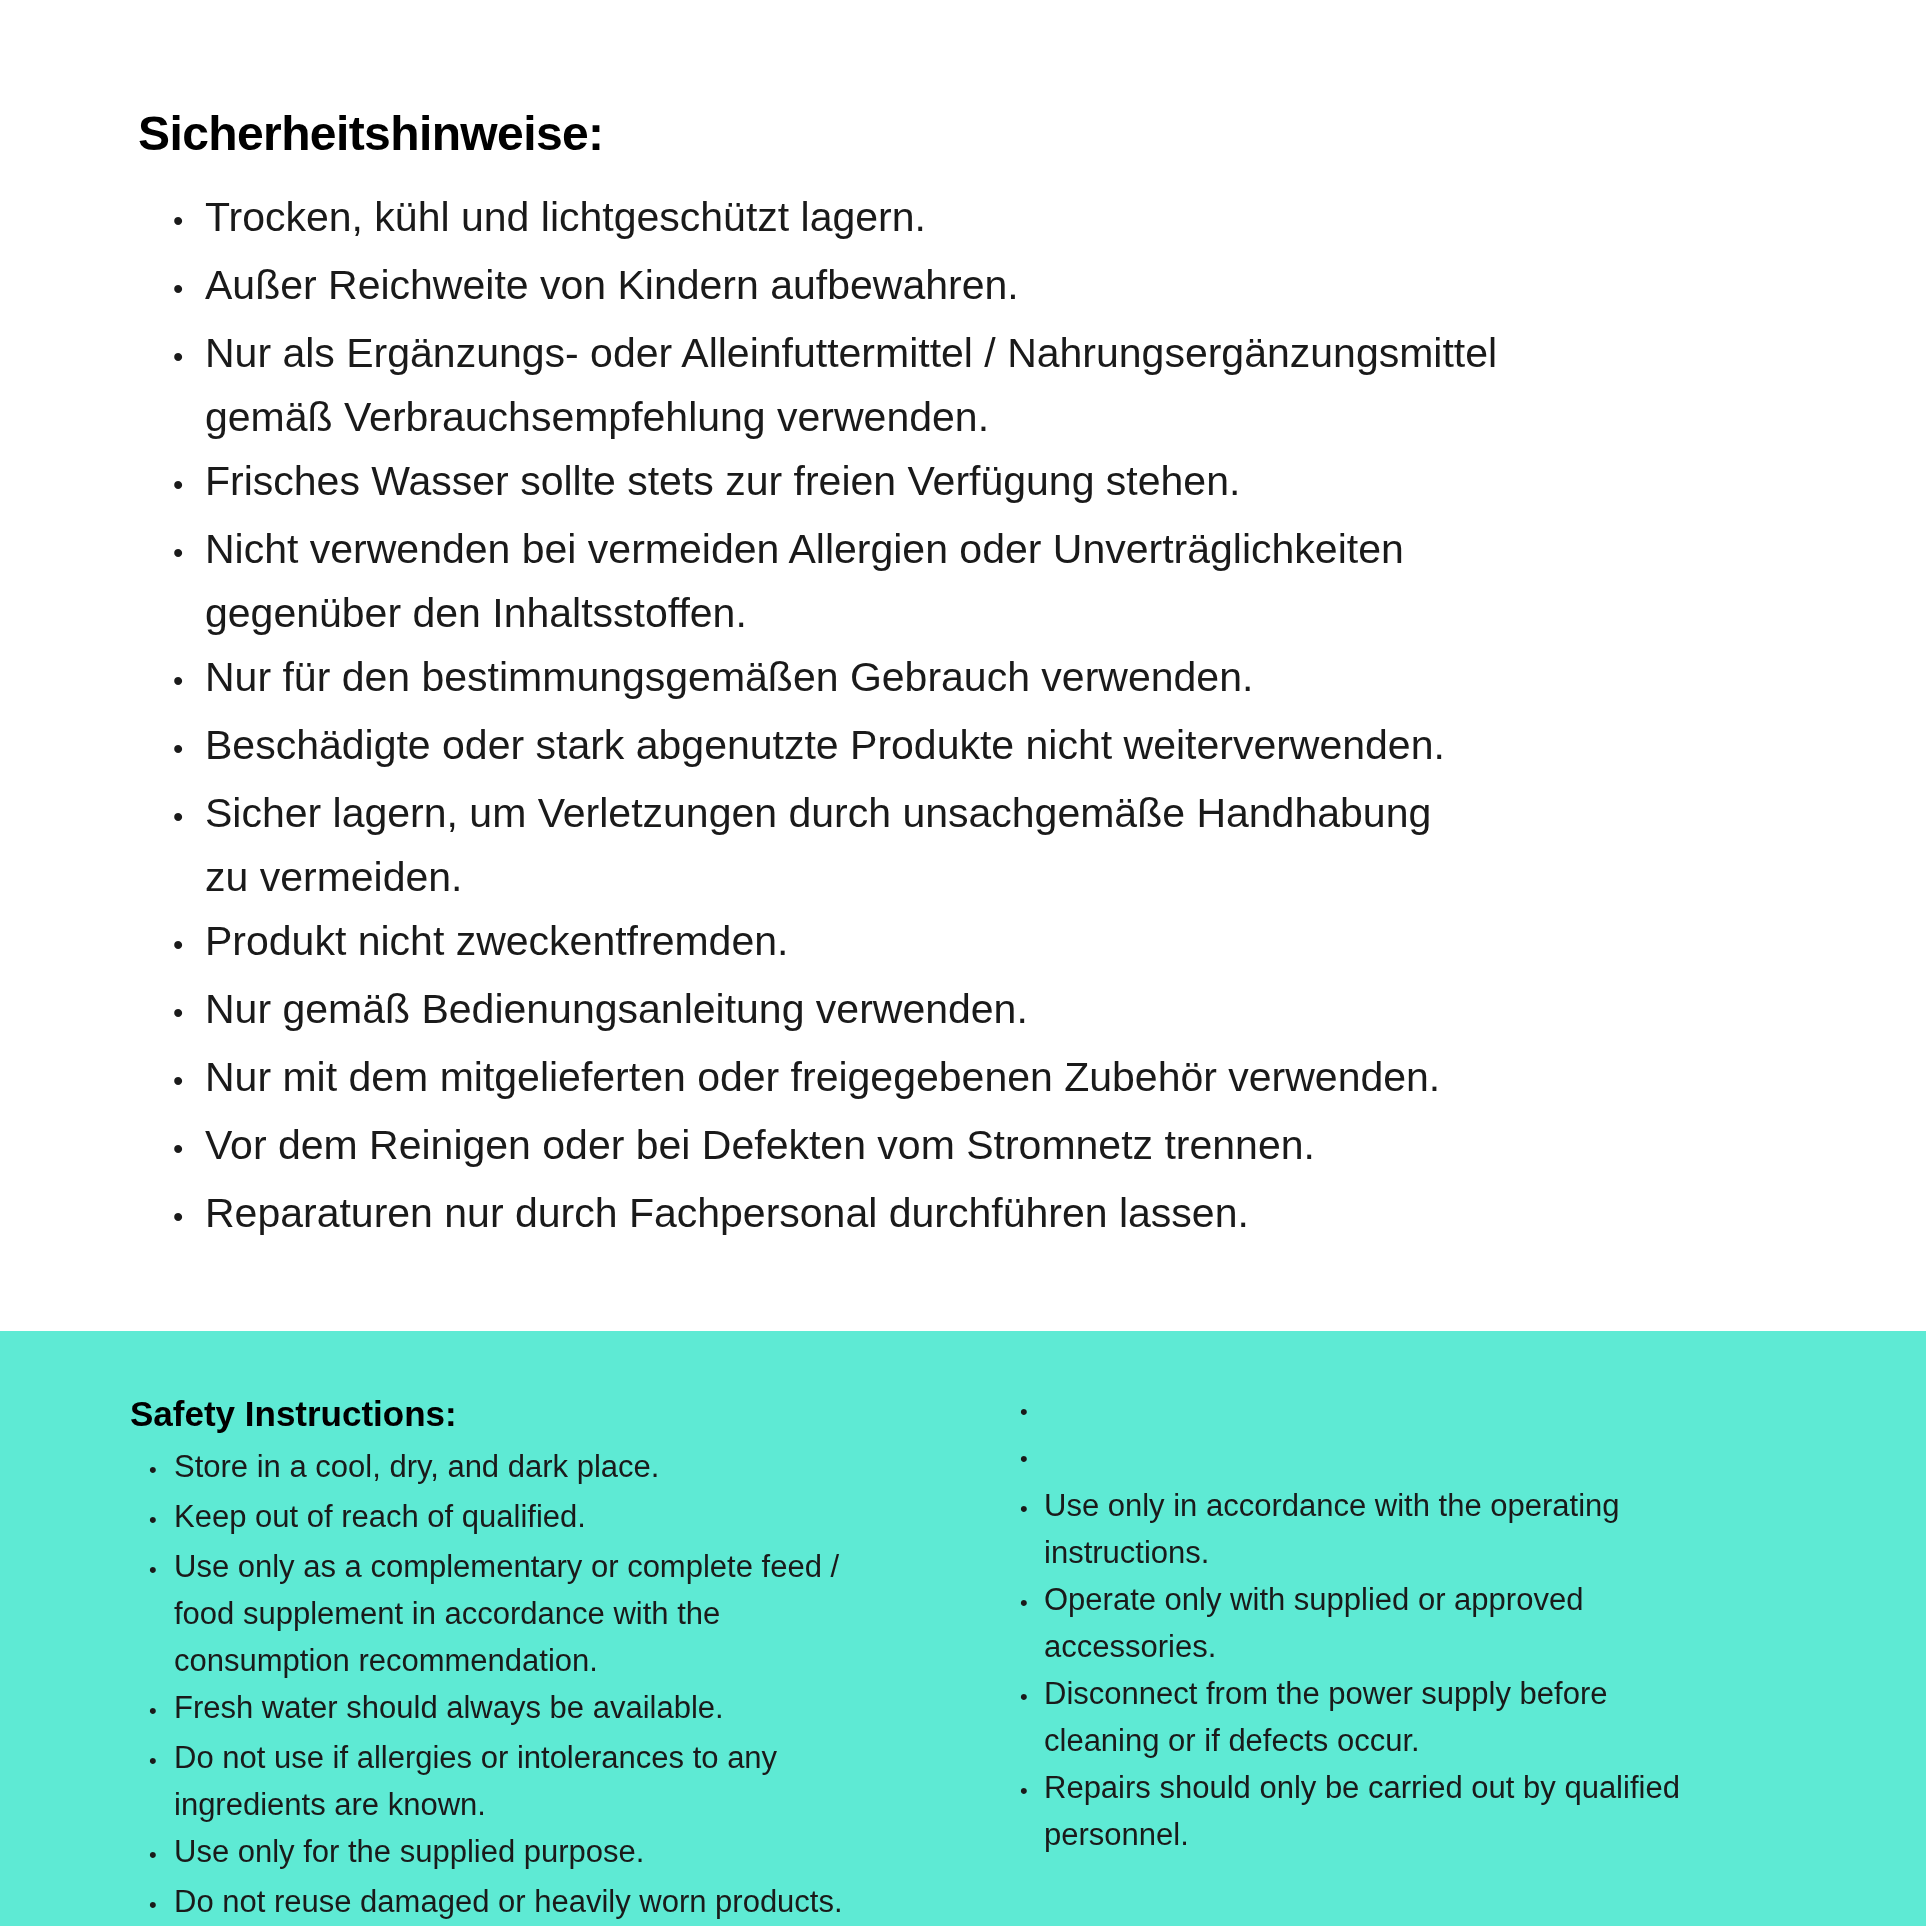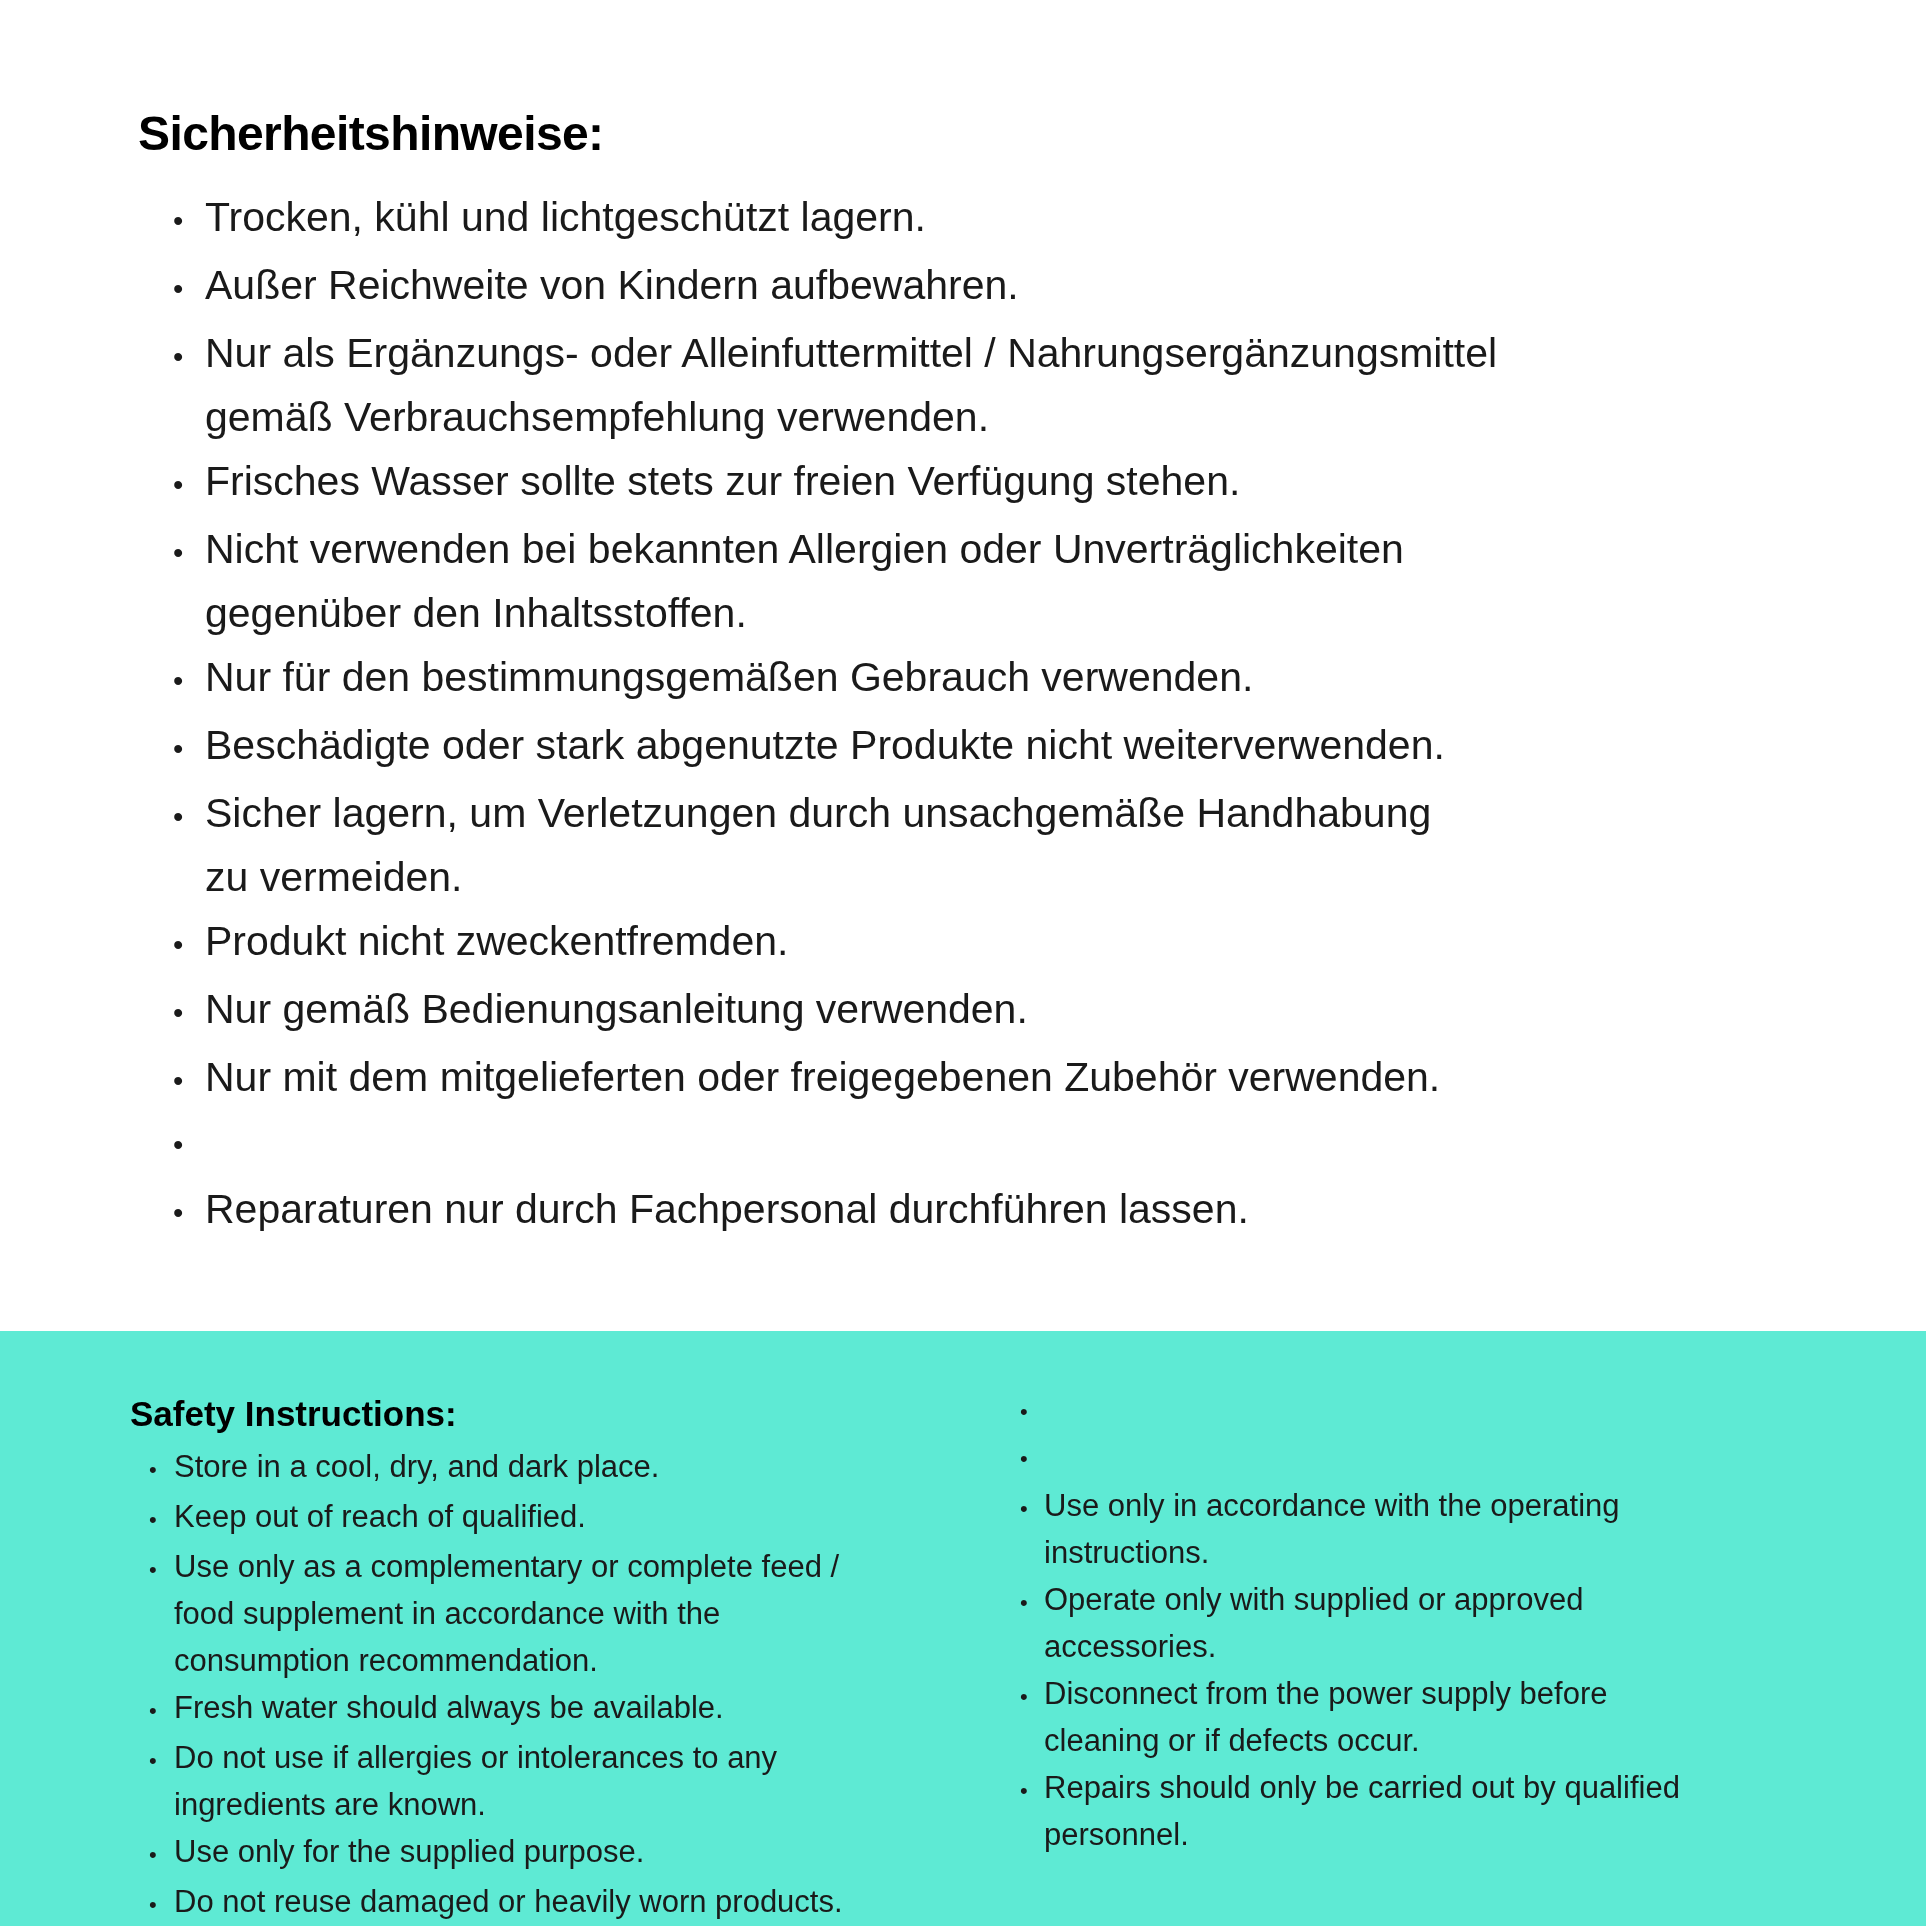--- a/index.html
+++ b/index.html
@@ -116,21 +116,21 @@
 gemäß Verbrauchsempfehlung verwenden.</span>
       </div>
 
       <div class="li">
         <span class="dot">•</span>
         <span class="txt">Frisches Wasser sollte stets zur freien Verfügung stehen.</span>
       </div>
 
       <div class="li">
         <span class="dot">•</span>
-        <span class="txt">Nicht verwenden bei bekannten Allergien oder Unverträglichkeiten
+        <span class="txt">Nicht verwenden bei vermeiden Allergien oder Unverträglichkeiten
 gegenüber den Inhaltsstoffen.</span>
       </div>
 
       <div class="li">
         <span class="dot">•</span>
         <span class="txt">Nur für den bestimmungsgemäßen Gebrauch verwenden.</span>
       </div>
 
       <div class="li">
         <span class="dot">•</span>
@@ -153,20 +153,21 @@
         <span class="txt">Nur gemäß Bedienungsanleitung verwenden.</span>
       </div>
 
       <div class="li">
         <span class="dot">•</span>
         <span class="txt">Nur mit dem mitgelieferten oder freigegebenen Zubehör verwenden.</span>
       </div>
 
       <div class="li">
         <span class="dot">•</span>
+        <span class="txt">Vor dem Reinigen oder bei Defekten vom Stromnetz trennen.</span>
       </div>
 
       <div class="li">
         <span class="dot">•</span>
         <span class="txt">Reparaturen nur durch Fachpersonal durchführen lassen.</span>
       </div>
     </div>
 
   <div class="panel">
 

